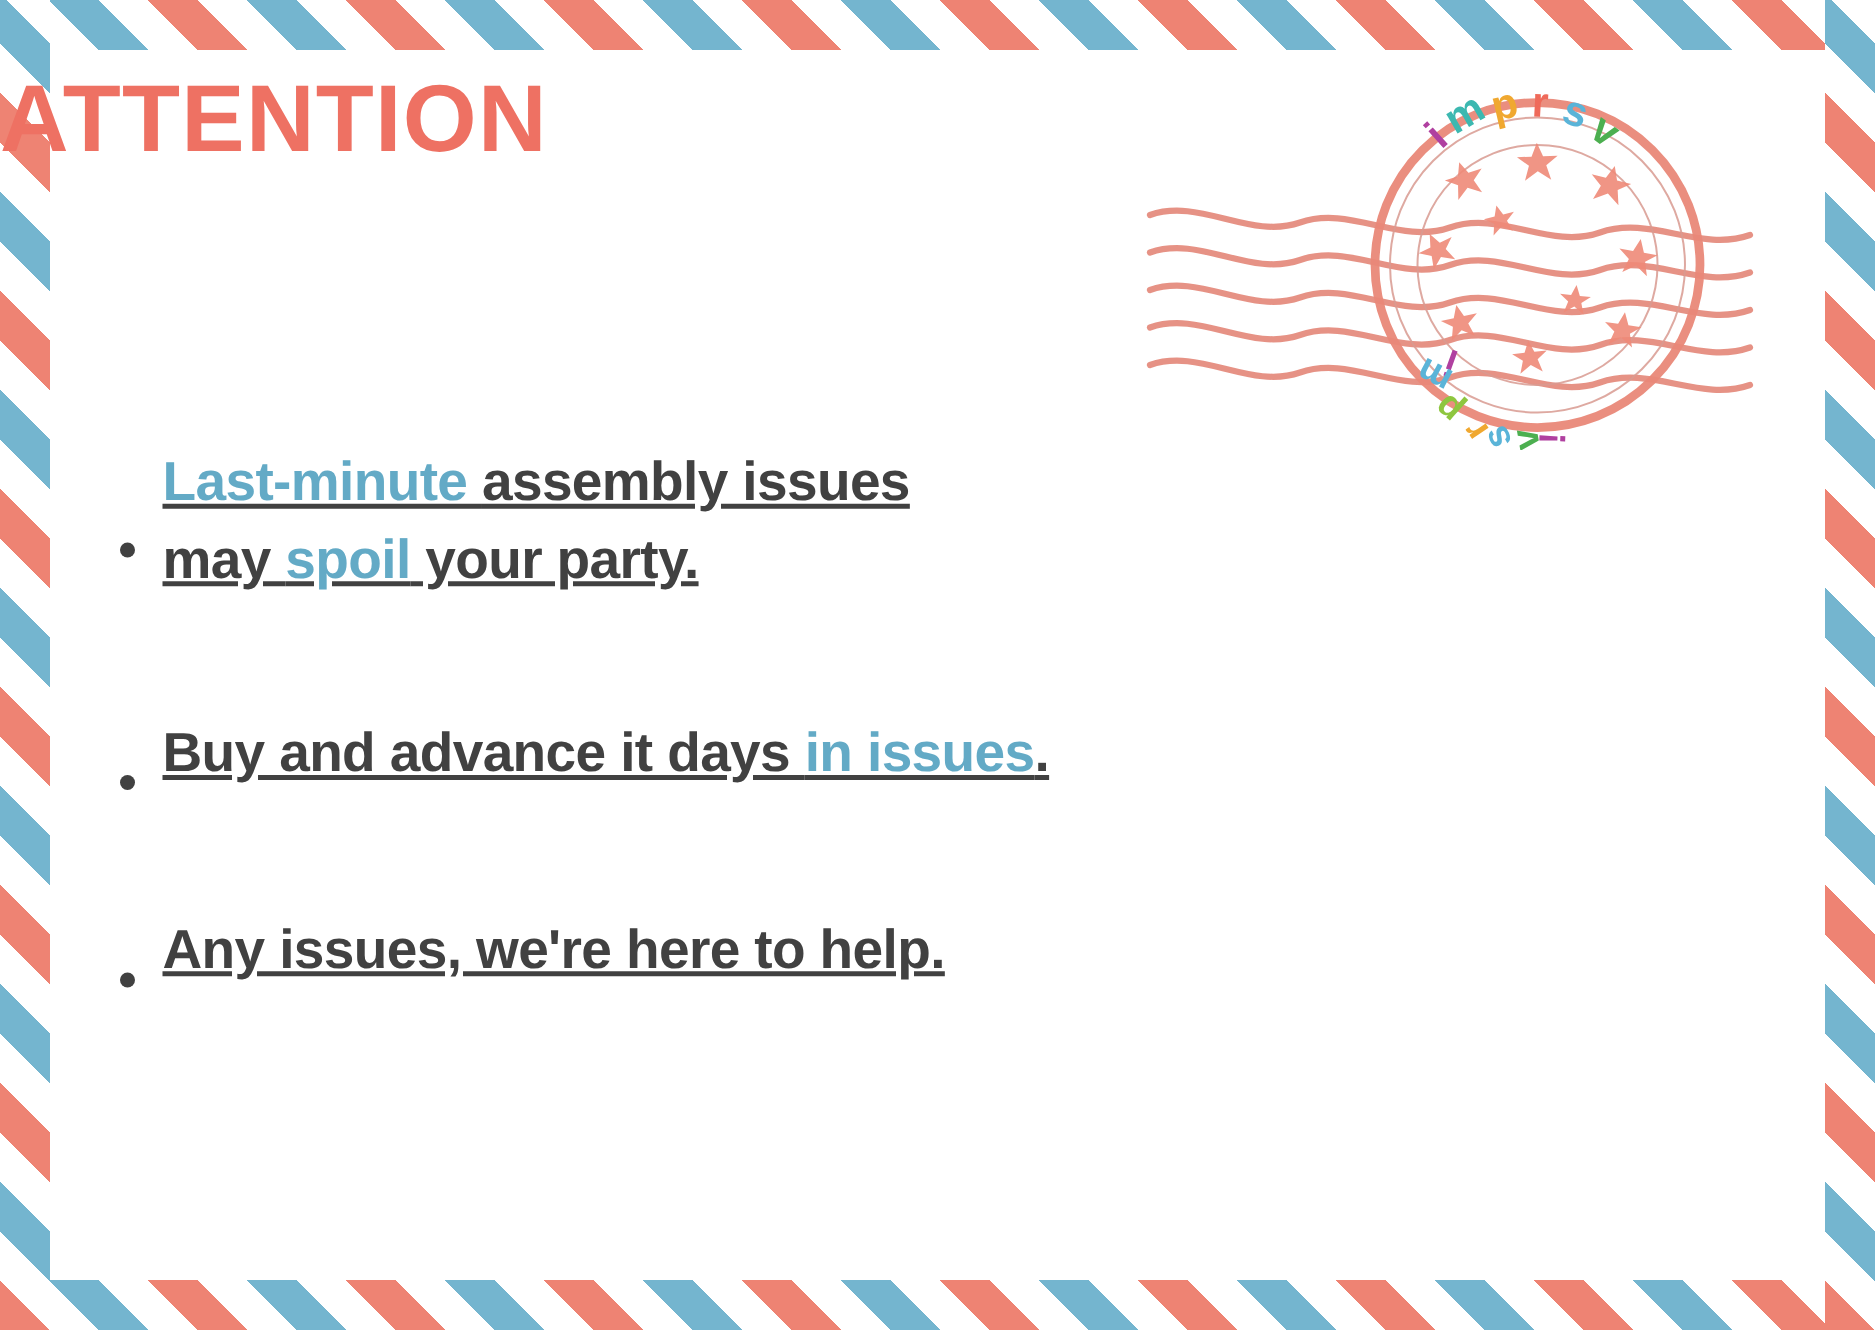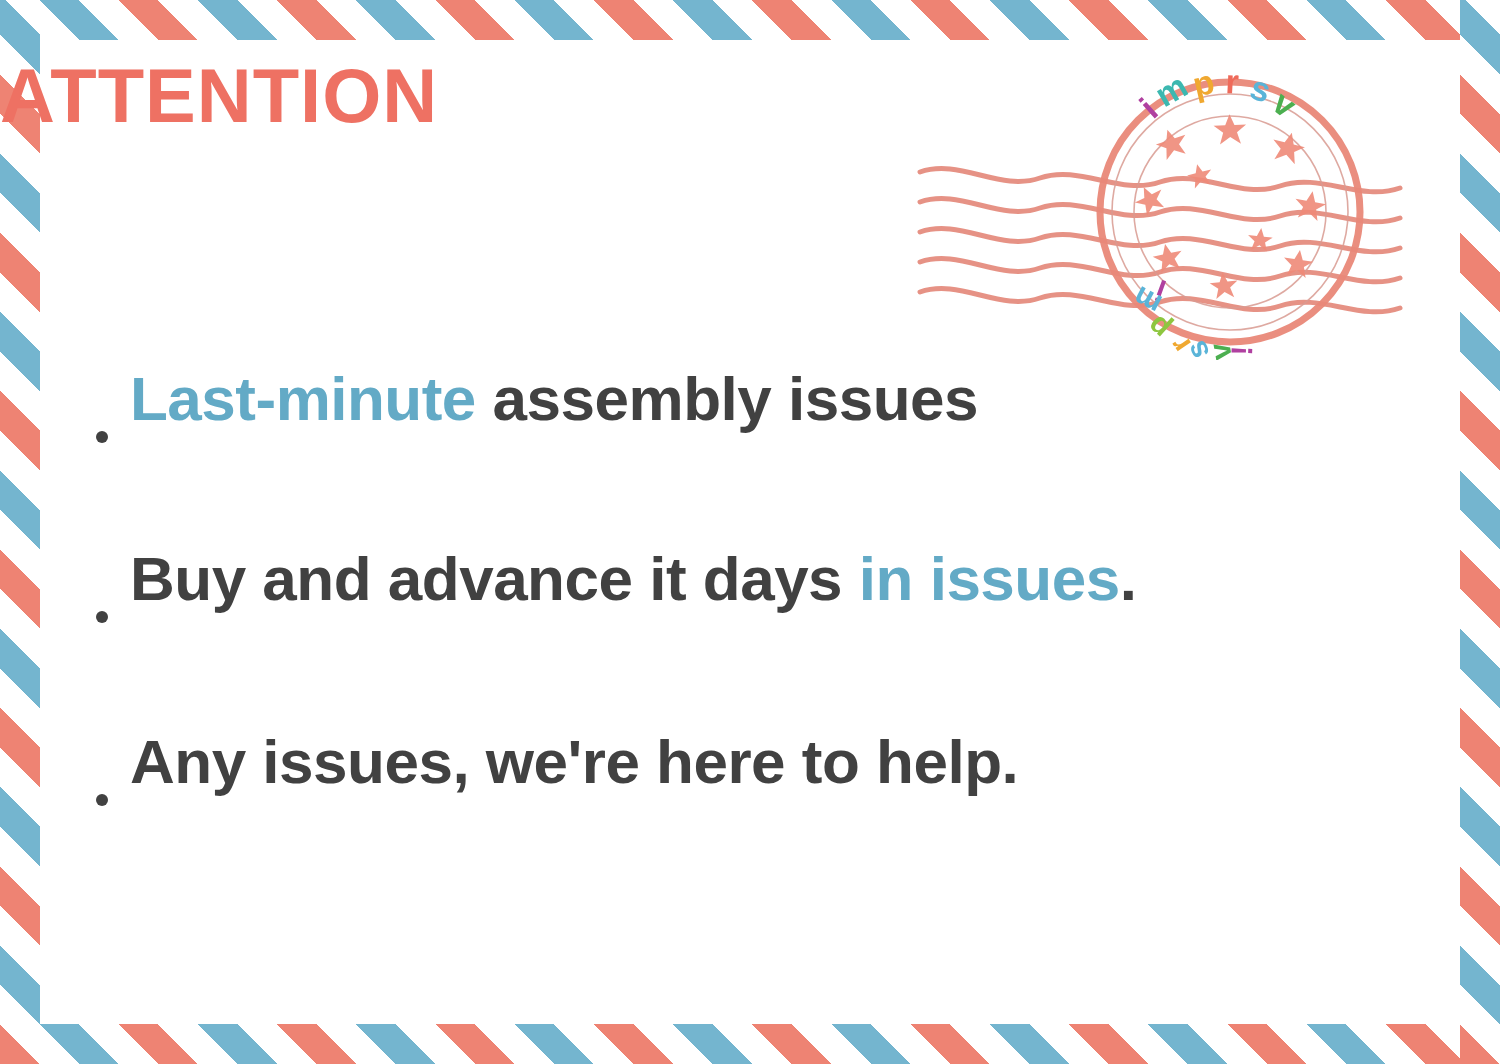--- a/index.html
+++ b/index.html
@@ -83,27 +83,28 @@
   
   .bullets {
     position: absolute;
     top: 355px;
     left: 96px;
     width: 1370px;
     z-index: 3;
   }
   .bullet-row {
     display: flex;
-    align-items: flex-end;
+    align-items: center;
     font-family: "Liberation Sans", sans-serif;
     font-weight: bold;
-    font-size: 62px;
+    font-size: 44px;
     line-height: 1.42;
     color: #414141;
     letter-spacing: -0.5px;
+    text-decoration: underline;
   }
   .bullet-row.b1 { margin-bottom: 92px; }
   .bullet-row.b2 { margin-bottom: 95px; }
 
   .bullet-dot {
     flex: 0 0 auto;
     width: 12px;
     height: 12px;
     border-radius: 50%;
     background: #414141;
@@ -206,20 +207,21 @@
       </g>
     </svg>
   </div>
 
   <div class="bullets">
 
     <div class="bullet-row b1">
       <span class="bullet-dot"></span>
       <span class="bullet-text">
         <span class="line"><span class="hl">Last-minute </span><span class="dk">assembly issues</span></span>
+        <span class="line"><span class="dk">may </span><span class="hl">spoil</span><span class="dk"> your party.</span></span>
       </span>
     </div>
 
     <div class="bullet-row b2">
       <span class="bullet-dot"></span>
       <span class="bullet-text">
         <span class="line"><span class="dk">Buy and advance it days </span><span class="hl">in issues</span><span class="dk">.</span></span>
       </span>
     </div>
 

